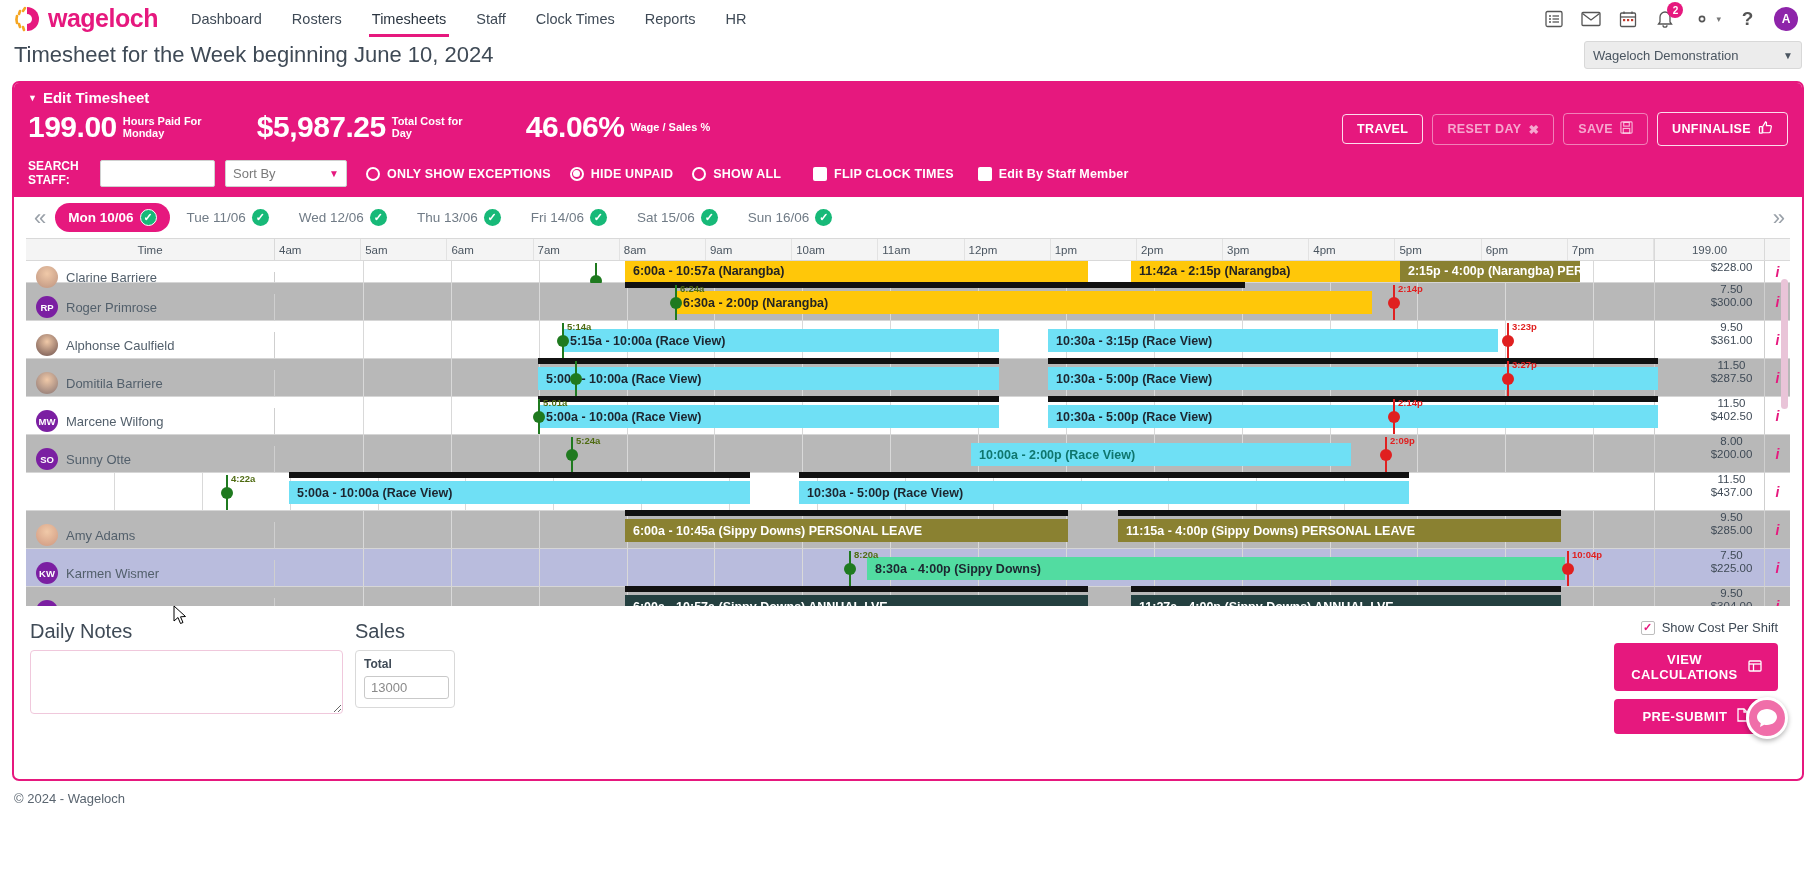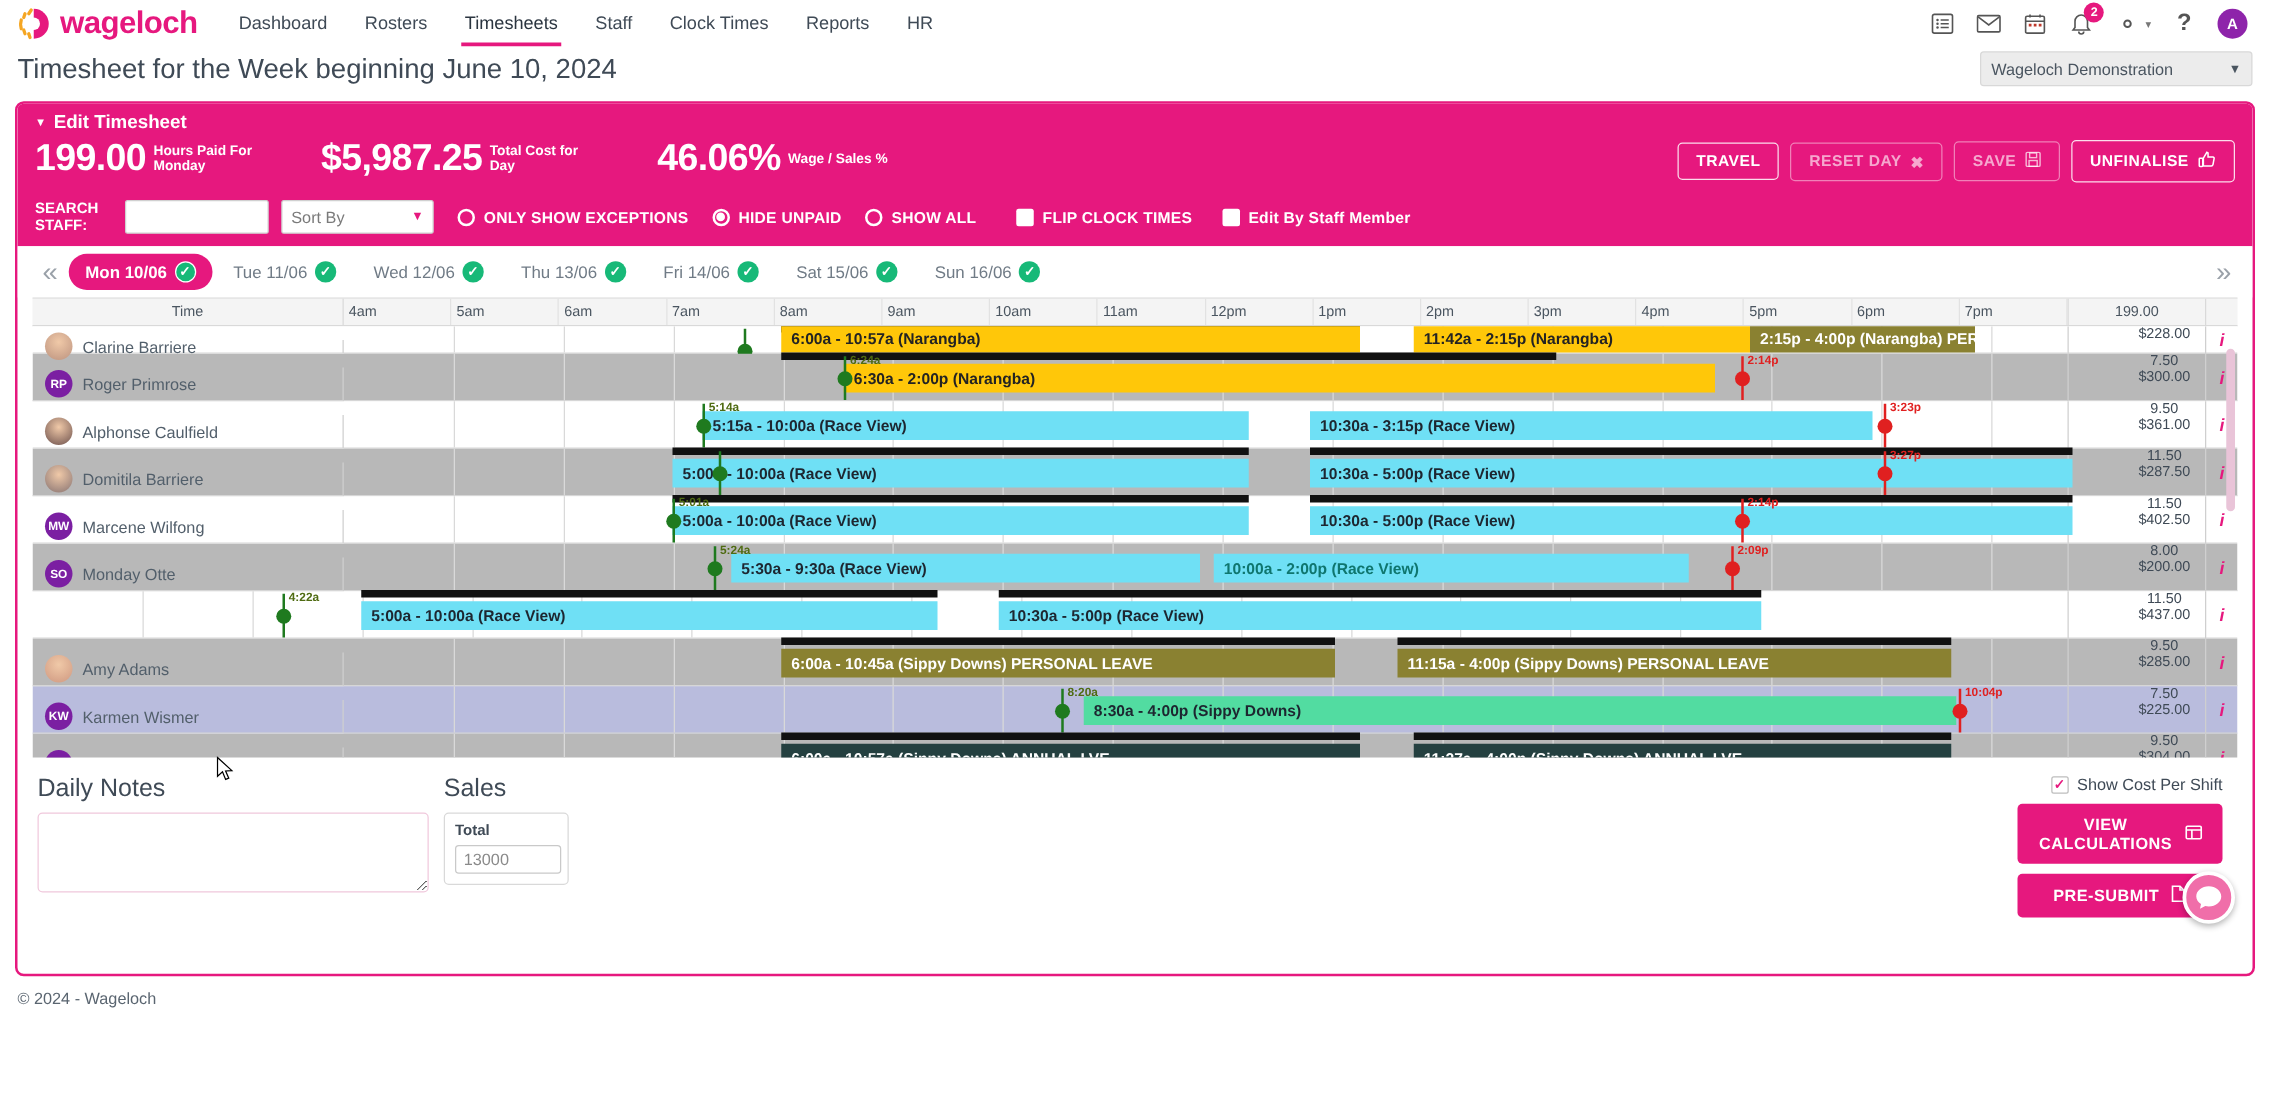--- a/index.html
+++ b/index.html
@@ -554,39 +554,38 @@
           </div>
           <div class="r-tot">
             <div>11.50</div>
             <div>$402.50</div>
           </div>
           <div class="r-i">i</div>
         </div>
         <div class="row grey">
           <div class="r-name">
             <span class="av" style="background: rgb(123, 31, 162);">SO</span>
-            <span>Monday Otte</span>
-          </div>
-          <div class="r-track">
-            <div class="gl" style="left: 87.875px;"></div>
-            <div class="gl" style="left: 175.75px;"></div>
-            <div class="gl" style="left: 263.625px;"></div>
-            <div class="gl" style="left: 351.5px;"></div>
-            <div class="gl" style="left: 439.375px;"></div>
-            <div class="gl" style="left: 527.25px;"></div>
-            <div class="gl" style="left: 615.125px;"></div>
-            <div class="gl" style="left: 703px;"></div>
-            <div class="gl" style="left: 790.875px;"></div>
-            <div class="gl" style="left: 878.75px;"></div>
-            <div class="gl" style="left: 966.625px;"></div>
-            <div class="gl" style="left: 1054.5px;"></div>
-            <div class="gl" style="left: 1142.38px;"></div>
-            <div class="gl" style="left: 1230.25px;"></div>
-            <div class="gl" style="left: 1318.12px;"></div>
-            <div class="shift" style="left: 310px; width: 375px; background: rgb(111, 224, 245); color: rgb(29, 38, 48);">5:30a - 9:30a (Race View)</div>
+            <span>Sunny Otte</span>
+          </div>
+          <div class="r-track">
+            <div class="gl" style="left: 87.875px;"></div>
+            <div class="gl" style="left: 175.75px;"></div>
+            <div class="gl" style="left: 263.625px;"></div>
+            <div class="gl" style="left: 351.5px;"></div>
+            <div class="gl" style="left: 439.375px;"></div>
+            <div class="gl" style="left: 527.25px;"></div>
+            <div class="gl" style="left: 615.125px;"></div>
+            <div class="gl" style="left: 703px;"></div>
+            <div class="gl" style="left: 790.875px;"></div>
+            <div class="gl" style="left: 878.75px;"></div>
+            <div class="gl" style="left: 966.625px;"></div>
+            <div class="gl" style="left: 1054.5px;"></div>
+            <div class="gl" style="left: 1142.38px;"></div>
+            <div class="gl" style="left: 1230.25px;"></div>
+            <div class="gl" style="left: 1318.12px;"></div>
             <div class="shift" style="left: 696px; width: 380px; background: rgb(111, 224, 245); color: #0f766e;">10:00a - 2:00p (Race View)</div>
             <div class="clockpin pin-in" style="left: 296px;">
               <div class="stem"></div>
               <div class="dot" style="top: 14px;"></div>
               <div class="tm">5:24a</div>
             </div>
             <div class="clockpin pin-out" style="left: 1110px;">
               <div class="stem"></div>
               <div class="dot" style="top: 14px;"></div>
               <div class="tm">2:09p</div>

